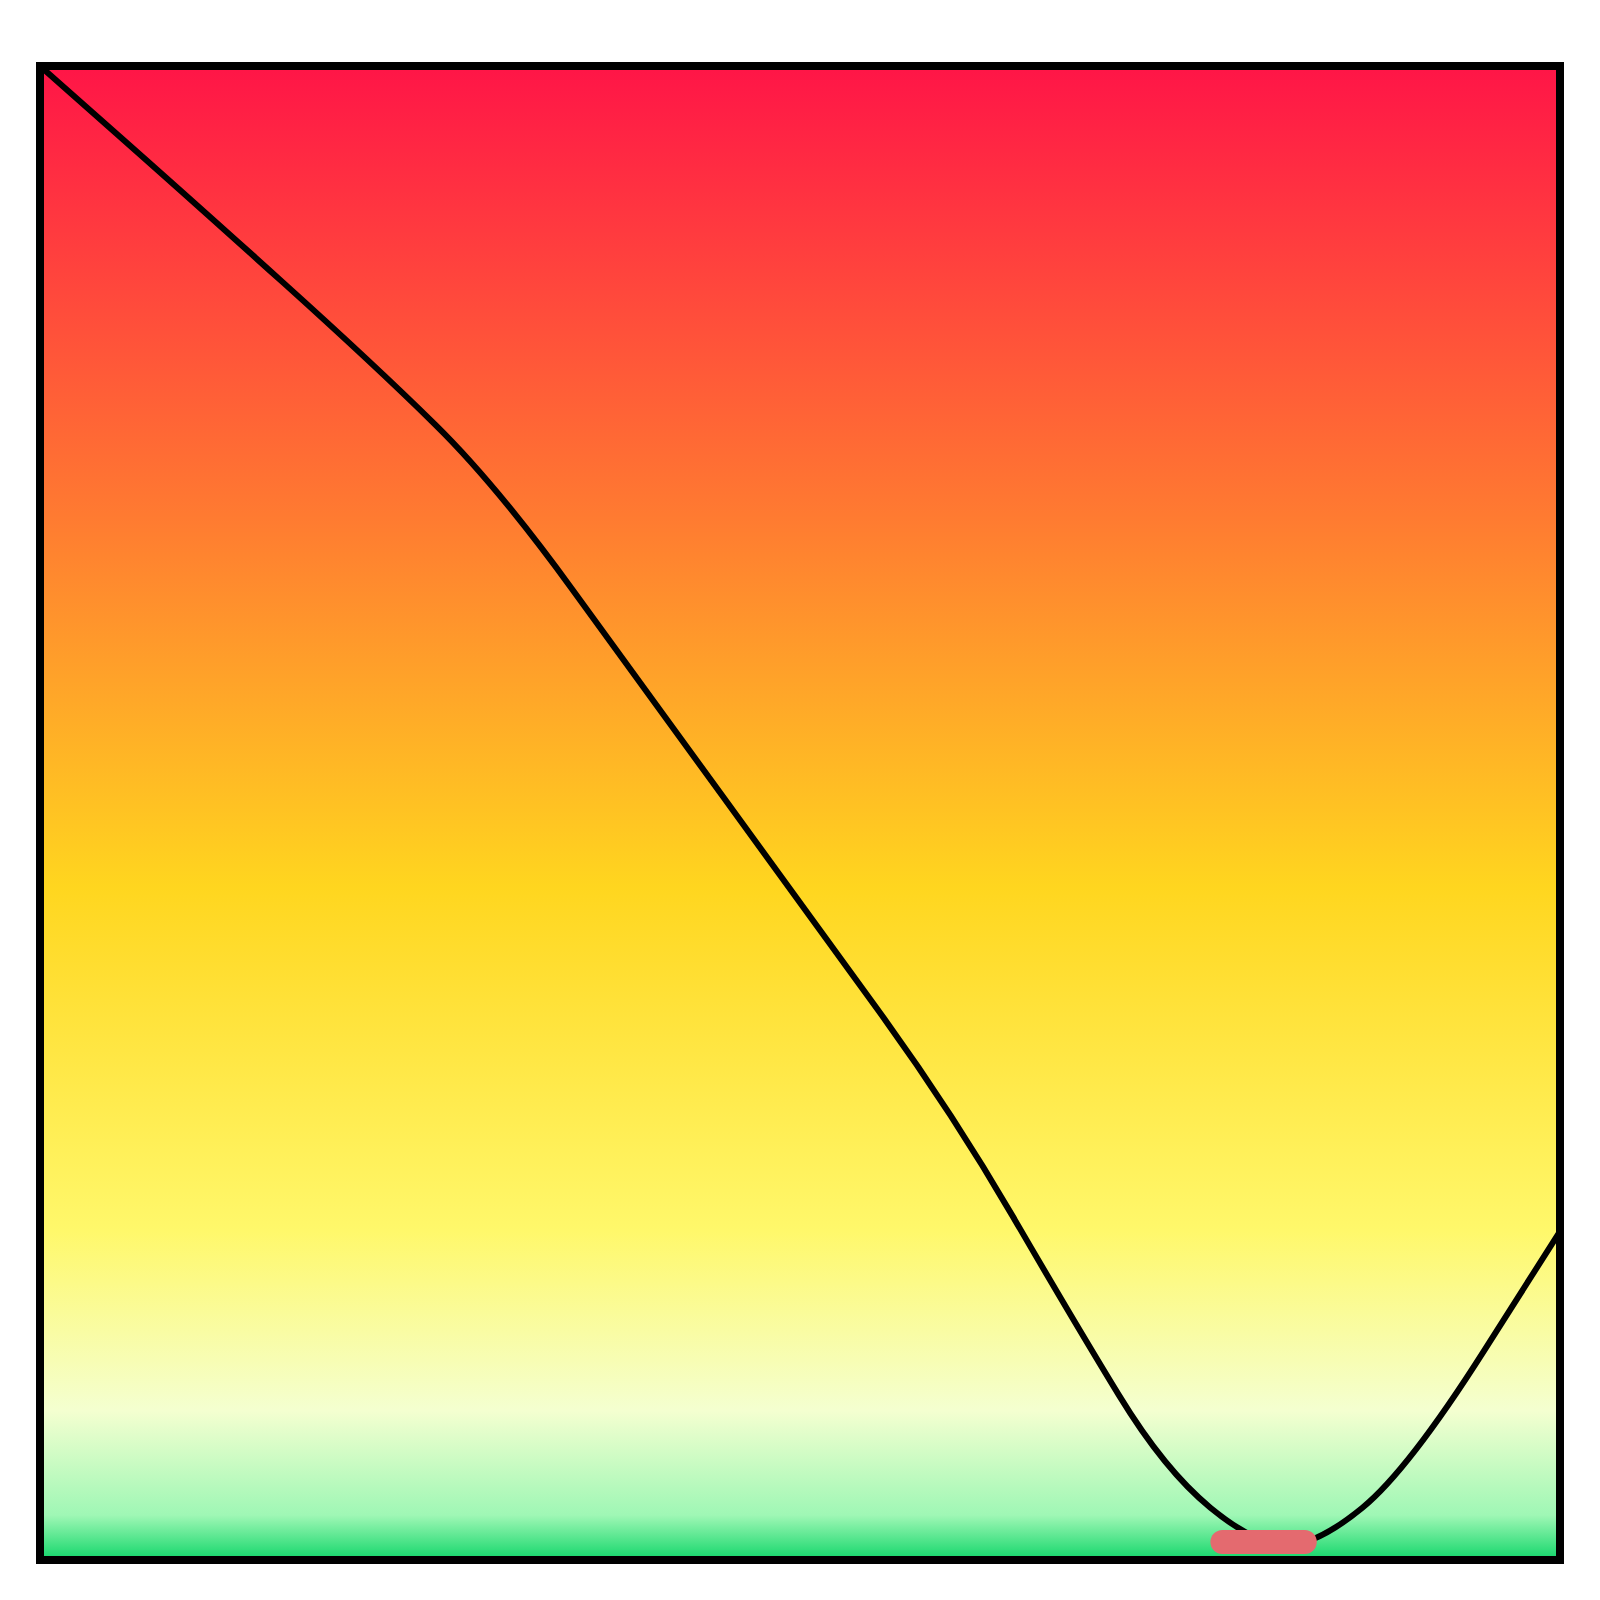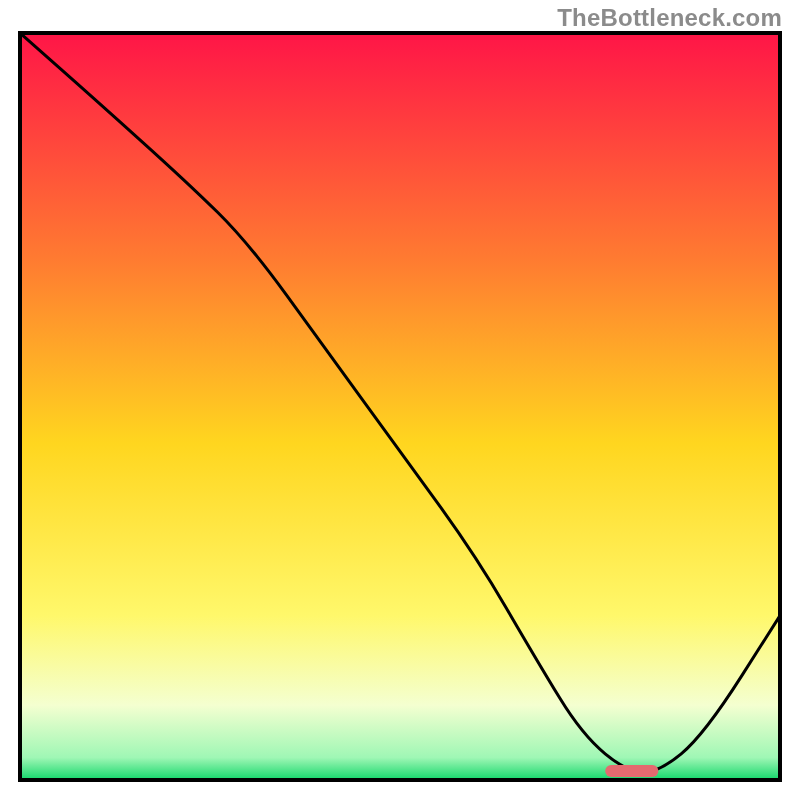--- a/index.html
+++ b/index.html
@@ -31,21 +31,20 @@
     top: 0;
     width: 800px;
     height: 800px;
   }
 </style>
 </head>
 <body>
 
 <div class="stage">
 
-  <div class="watermark">TheBottleneck.com</div>
 
   <svg class="plot" viewBox="0 0 800 800">
     <defs>
       <linearGradient id="bg-grad" x1="0" y1="0" x2="0" y2="1">
 
       <stop offset="0.0%" stop-color="#ff1547"></stop>
           <stop offset="30.0%" stop-color="#ff7a31"></stop>
           <stop offset="55.0%" stop-color="#ffd61f"></stop>
           <stop offset="78.0%" stop-color="#fff86b"></stop>
           <stop offset="90.0%" stop-color="#f4ffd0"></stop>

